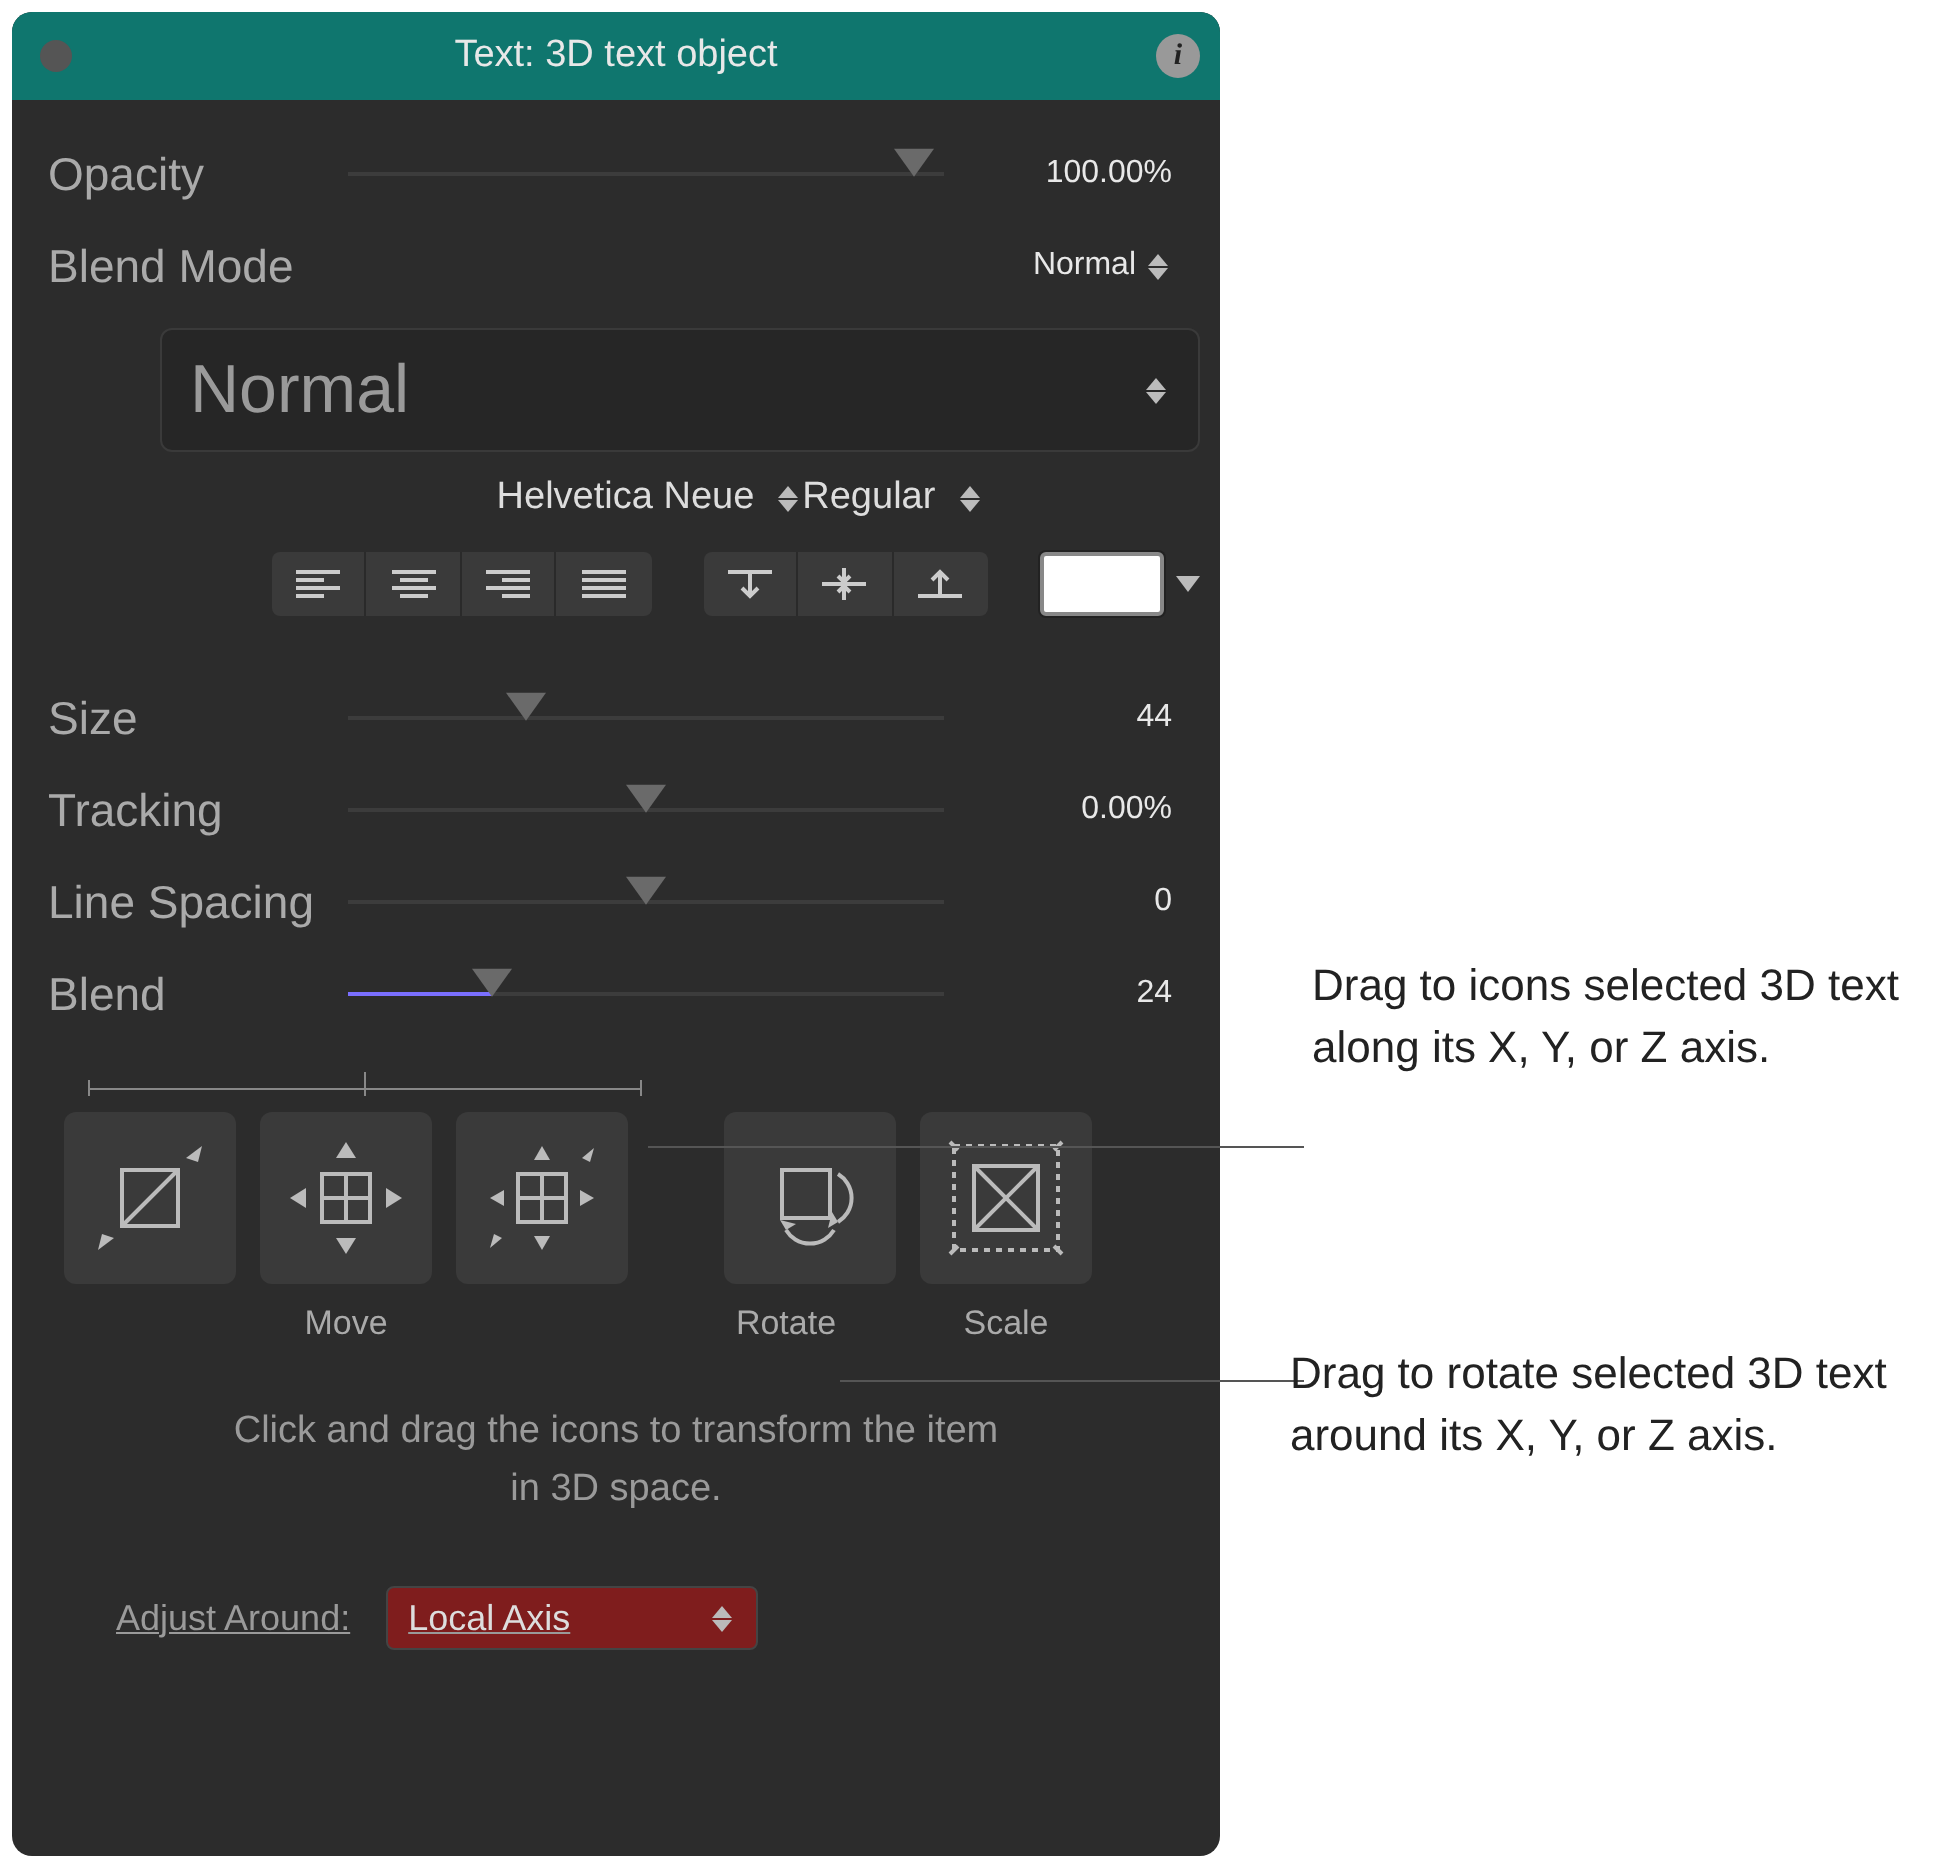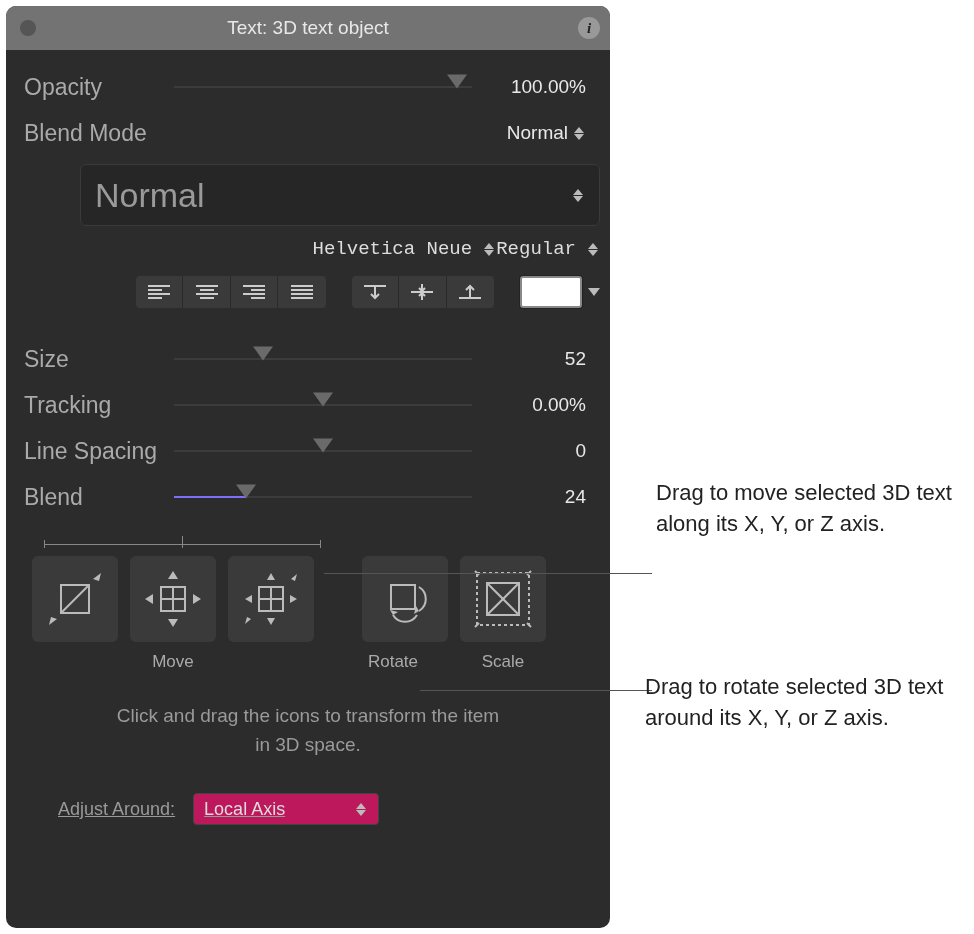--- a/index.html
+++ b/index.html
@@ -16,21 +16,21 @@
     top: 6px;
     width: 604px;
     height: 922px;
     background: #2c2c2c;
     border-radius: 10px;
     color: #c8c8c8;
     overflow: hidden;
   }
   .titlebar {
     height: 44px;
-    background: #737373;
+    background: #0f766e;
     display: flex;
     align-items: center;
     position: relative;
   }
   .traffic-dot {
     width: 16px; height: 16px;
     border-radius: 50%;
     background: #555;
     margin-left: 14px;
   }
@@ -97,21 +97,21 @@
     transform: translate(-50%,-90%);
     border-left: 10px solid transparent;
     border-right: 10px solid transparent;
     border-top: 14px solid #6a6a6a;
     cursor: grab;
   }
   .row-value {
     width: 120px;
     text-align: right;
     color: #e8e8e8;
-    font-size: 19px;
+    font-size: 16px;
     padding-right: 6px;
   }
   .updown {
     width: 14px;
     display: inline-flex;
     flex-direction: column;
     align-items: center;
     justify-content: center;
     gap: 1px;
     color: #bbb;
@@ -135,25 +135,24 @@
     padding: 0 14px;
     cursor: pointer;
   }
   .style-select .big {
     font-size: 34px;
     color: #9a9a9a;
   }
   
   .font-row {
     display: flex;
-    justify-content: flex-end;
+    justify-content: center;
     padding: 12px 0 8px 60px;
     color: #ddd;
     font-size: 19px;
-    font-family: Liberation Mono, monospace;
   }
   .font-row .sel {
     display: inline-flex;
     align-items: center;
     cursor: pointer;
     gap: 6px;
   }
   
   .tool-row {
     display: flex;
@@ -247,21 +246,21 @@
   .adjust-row {
     display: flex;
     align-items: center;
     margin: 34px 0 0 26px;
     gap: 18px;
     font-size: 18px;
     color: #9a9a9a;
     text-decoration: underline;
   }
   .adjust-select {
-    background: #be185d;
+    background: #7f1d1d;
     border: 1px solid #444;
     border-radius: 4px;
     height: 32px;
     width: 186px;
     display: flex;
     align-items: center;
     justify-content: space-between;
     padding: 0 10px;
     color: #ddd;
     cursor: pointer;
@@ -428,21 +427,21 @@
         </div>
       </div>
     </div>
 
     <div class="row">
       <div class="row-label">Size</div>
       <div class="row-track">
         <div class="track-line"></div>
         <div class="thumb" style="left:30%"></div>
       </div>
-      <div class="row-value">52</div>
+      <div class="row-value">44</div>
     </div>
 
     <div class="row">
       <div class="row-label">Tracking</div>
       <div class="row-track">
         <div class="track-line"></div>
         <div class="thumb" style="left:50%"></div>
       </div>
       <div class="row-value">0.00%</div>
     </div>
@@ -555,16 +554,16 @@
               </svg>
           </span>
         </div>
       </div>
 
     </div>
   </div>
 </div>
 
 <div class="callout-line" style="left:324px; top:573px; width:328px;"></div>
-<div class="callout" style="left:656px; top:478px;">Drag to move selected 3D text along its X, Y, or Z axis.</div>
+<div class="callout" style="left:656px; top:478px;">Drag to icons selected 3D text along its X, Y, or Z axis.</div>
 
 <div class="callout-line" style="left:420px; top:690px; width:232px;"></div>
 <div class="callout" style="left:645px; top:672px;">Drag to rotate selected 3D text around its X, Y, or Z axis.</div>
 
 </body></html>

